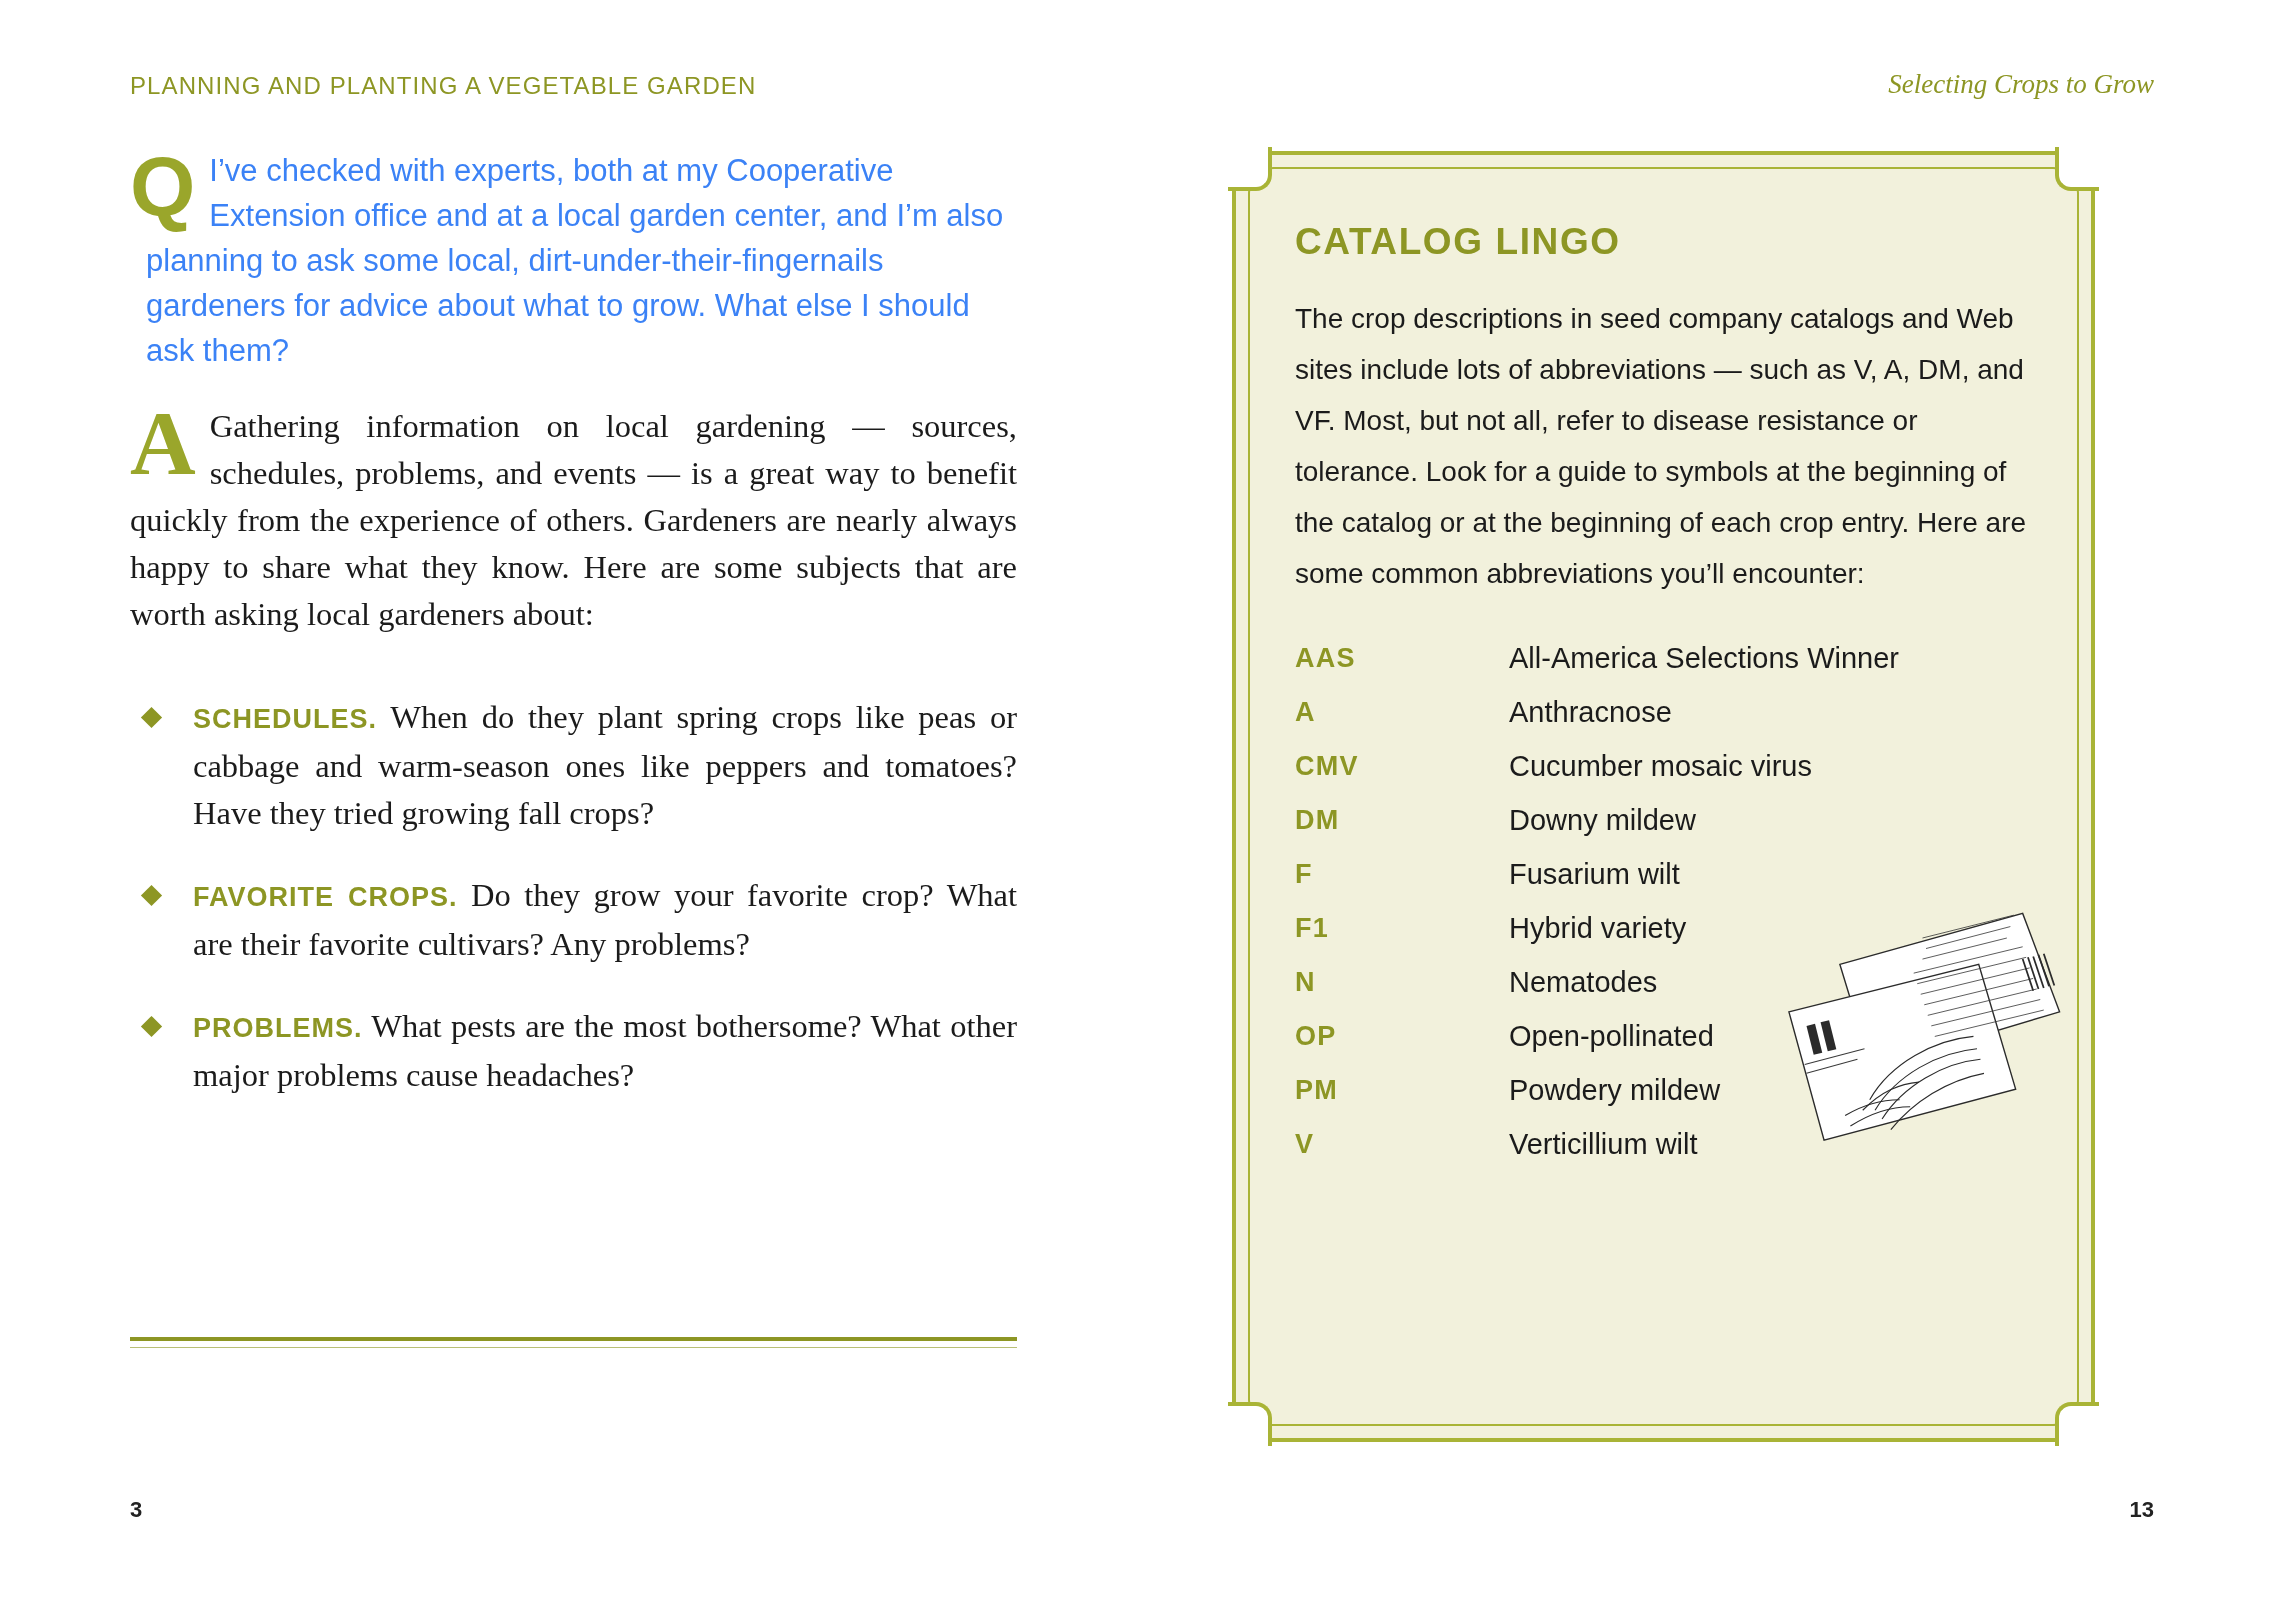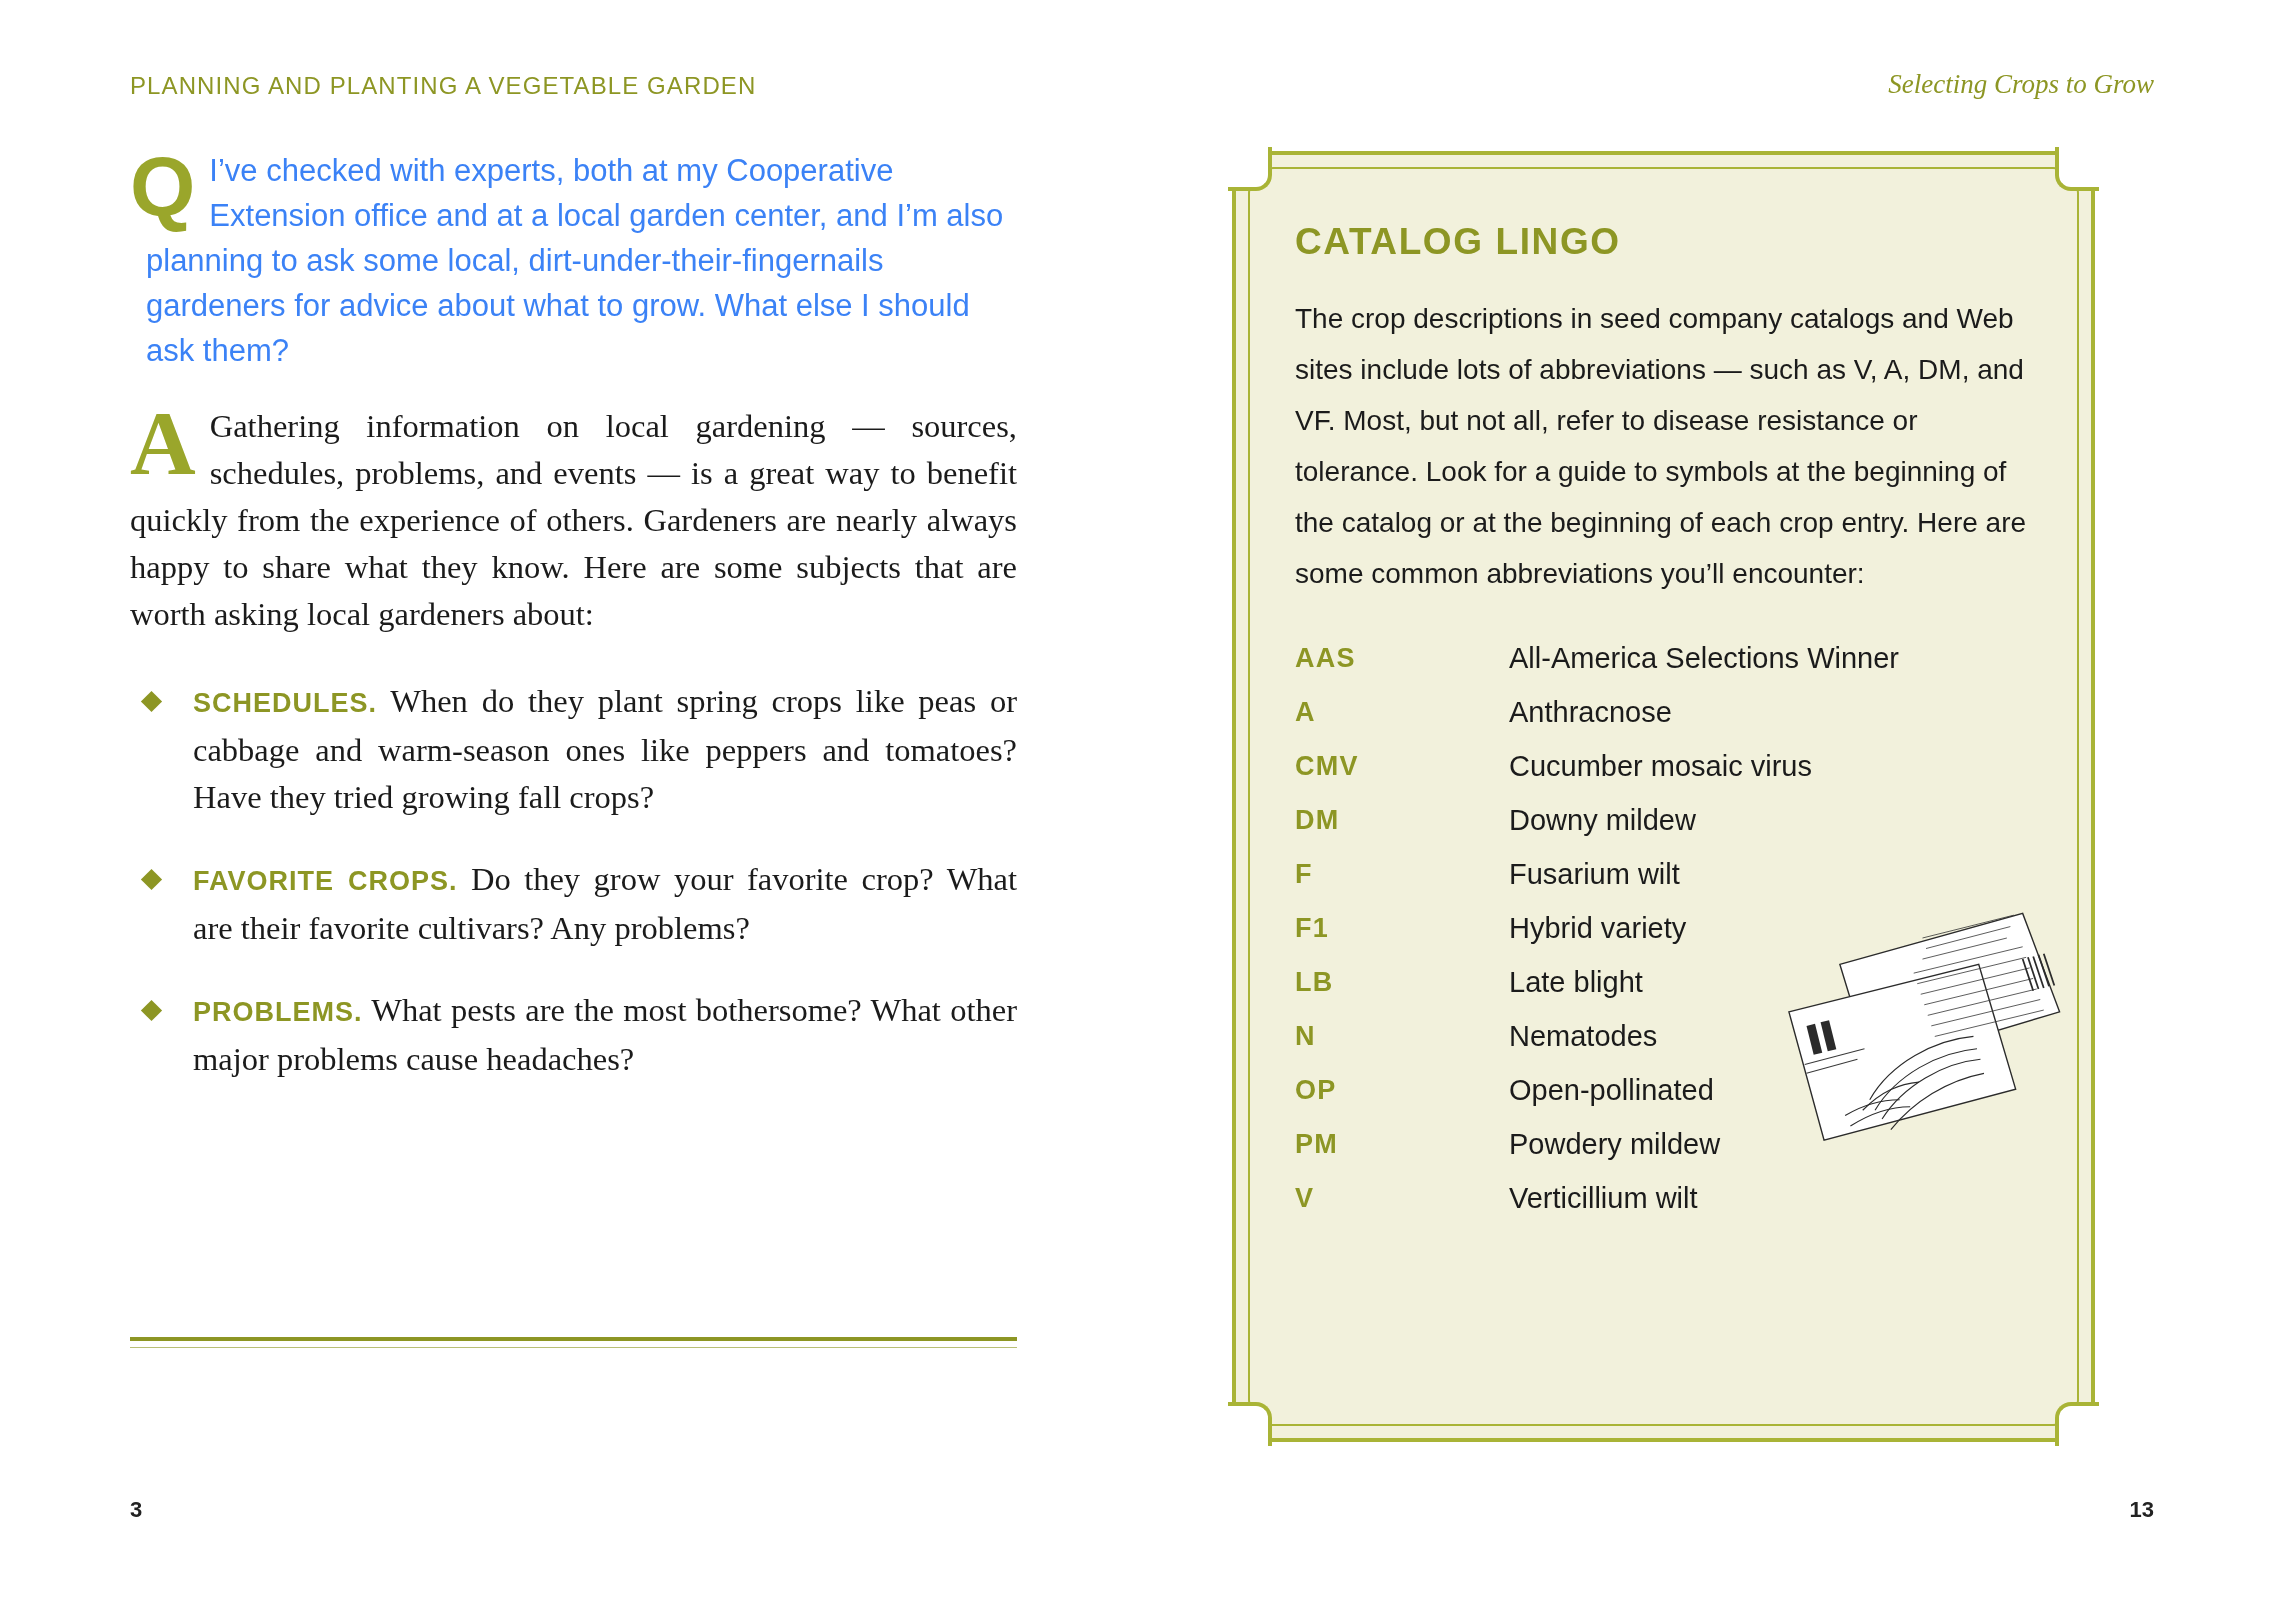--- a/index.html
+++ b/index.html
@@ -96,21 +96,21 @@
 
   .a-text {
     font-family: "Liberation Serif", serif;
     font-size: 32.5px;
     line-height: 47px;
     color: #1b1b1b;
     text-align: justify;
   }
 
   .bullet-list {
-    margin-top: 40px;
+    margin-top: 56px;
   }
   .bullet-item {
     position: relative;
     padding-left: 63px;
     margin-bottom: 35px;
     font-family: "Liberation Serif", serif;
     font-size: 32.5px;
     line-height: 47px;
     color: #1b1b1b;
     text-align: justify;
@@ -321,24 +321,20 @@
               <td class="abbr-key">DM</td>
               <td class="abbr-val">Downy mildew</td>
             </tr>
             <tr>
               <td class="abbr-key">F</td>
               <td class="abbr-val">Fusarium wilt</td>
             </tr>
             <tr>
               <td class="abbr-key">F1</td>
               <td class="abbr-val">Hybrid variety</td>
-            </tr>
-            <tr>
-              <td class="abbr-key">LB</td>
-              <td class="abbr-val">Late blight</td>
             </tr>
             <tr>
               <td class="abbr-key">N</td>
               <td class="abbr-val">Nematodes</td>
             </tr>
             <tr>
               <td class="abbr-key">OP</td>
               <td class="abbr-val">Open-pollinated</td>
             </tr>
             <tr>

